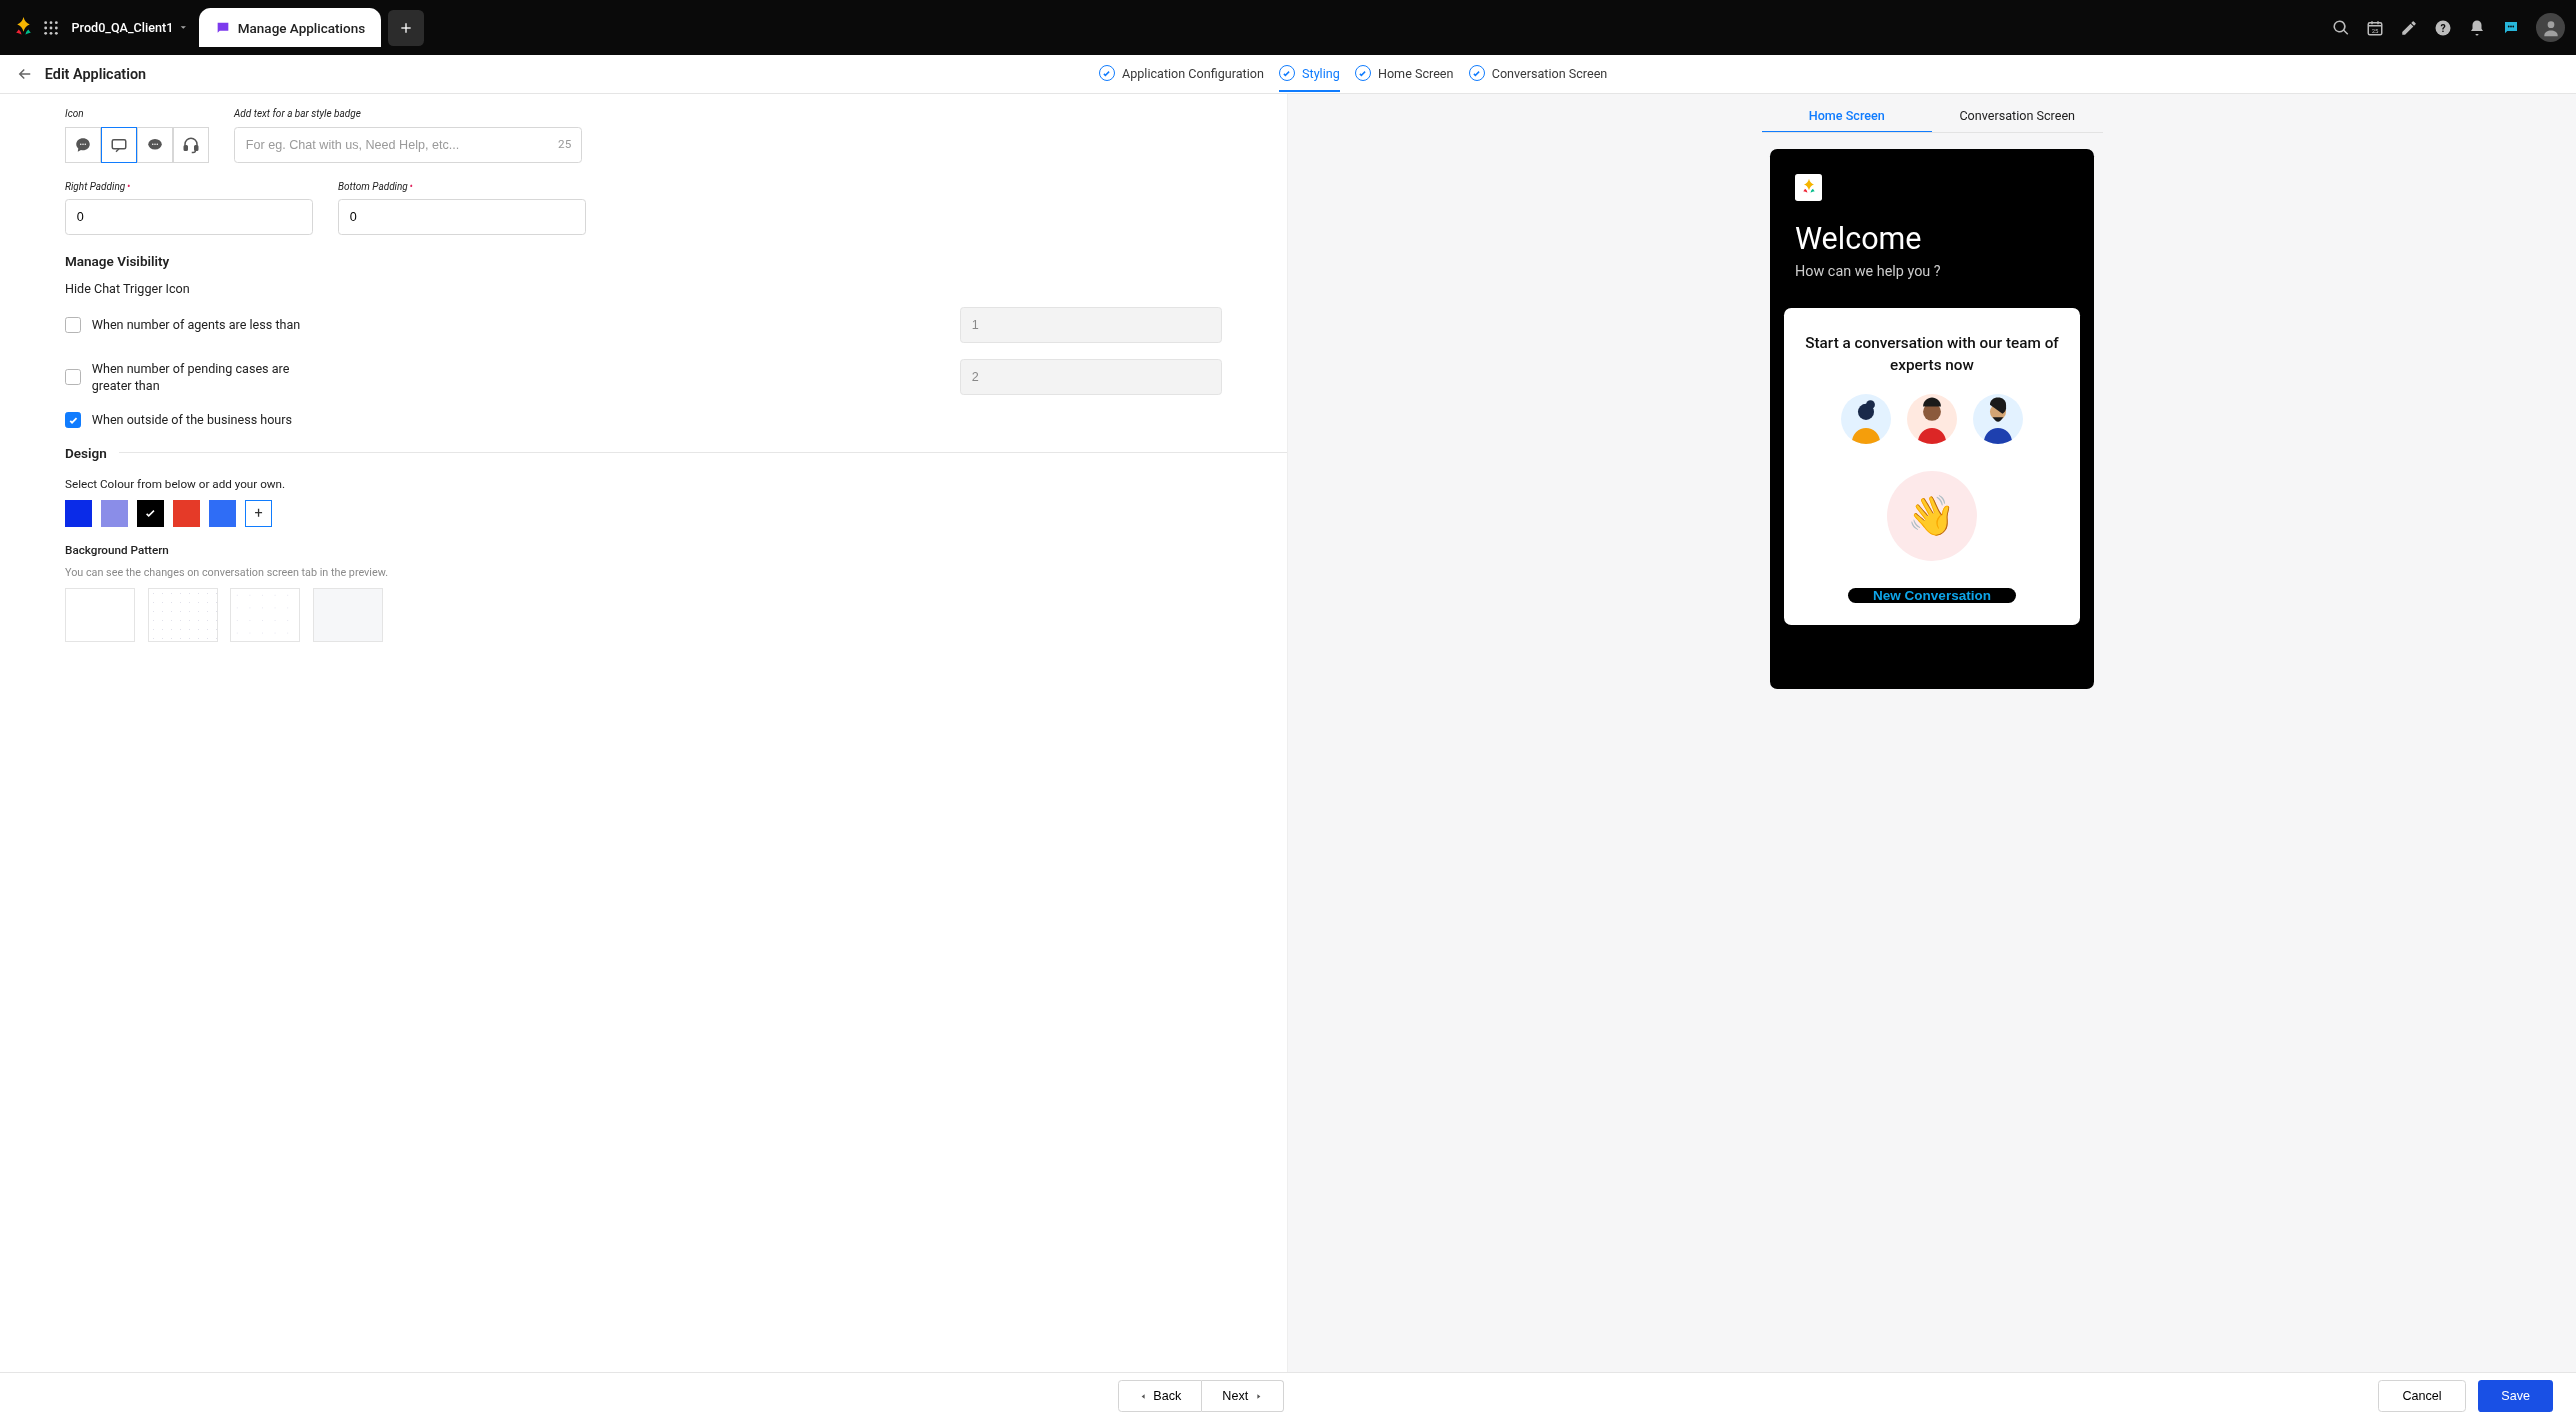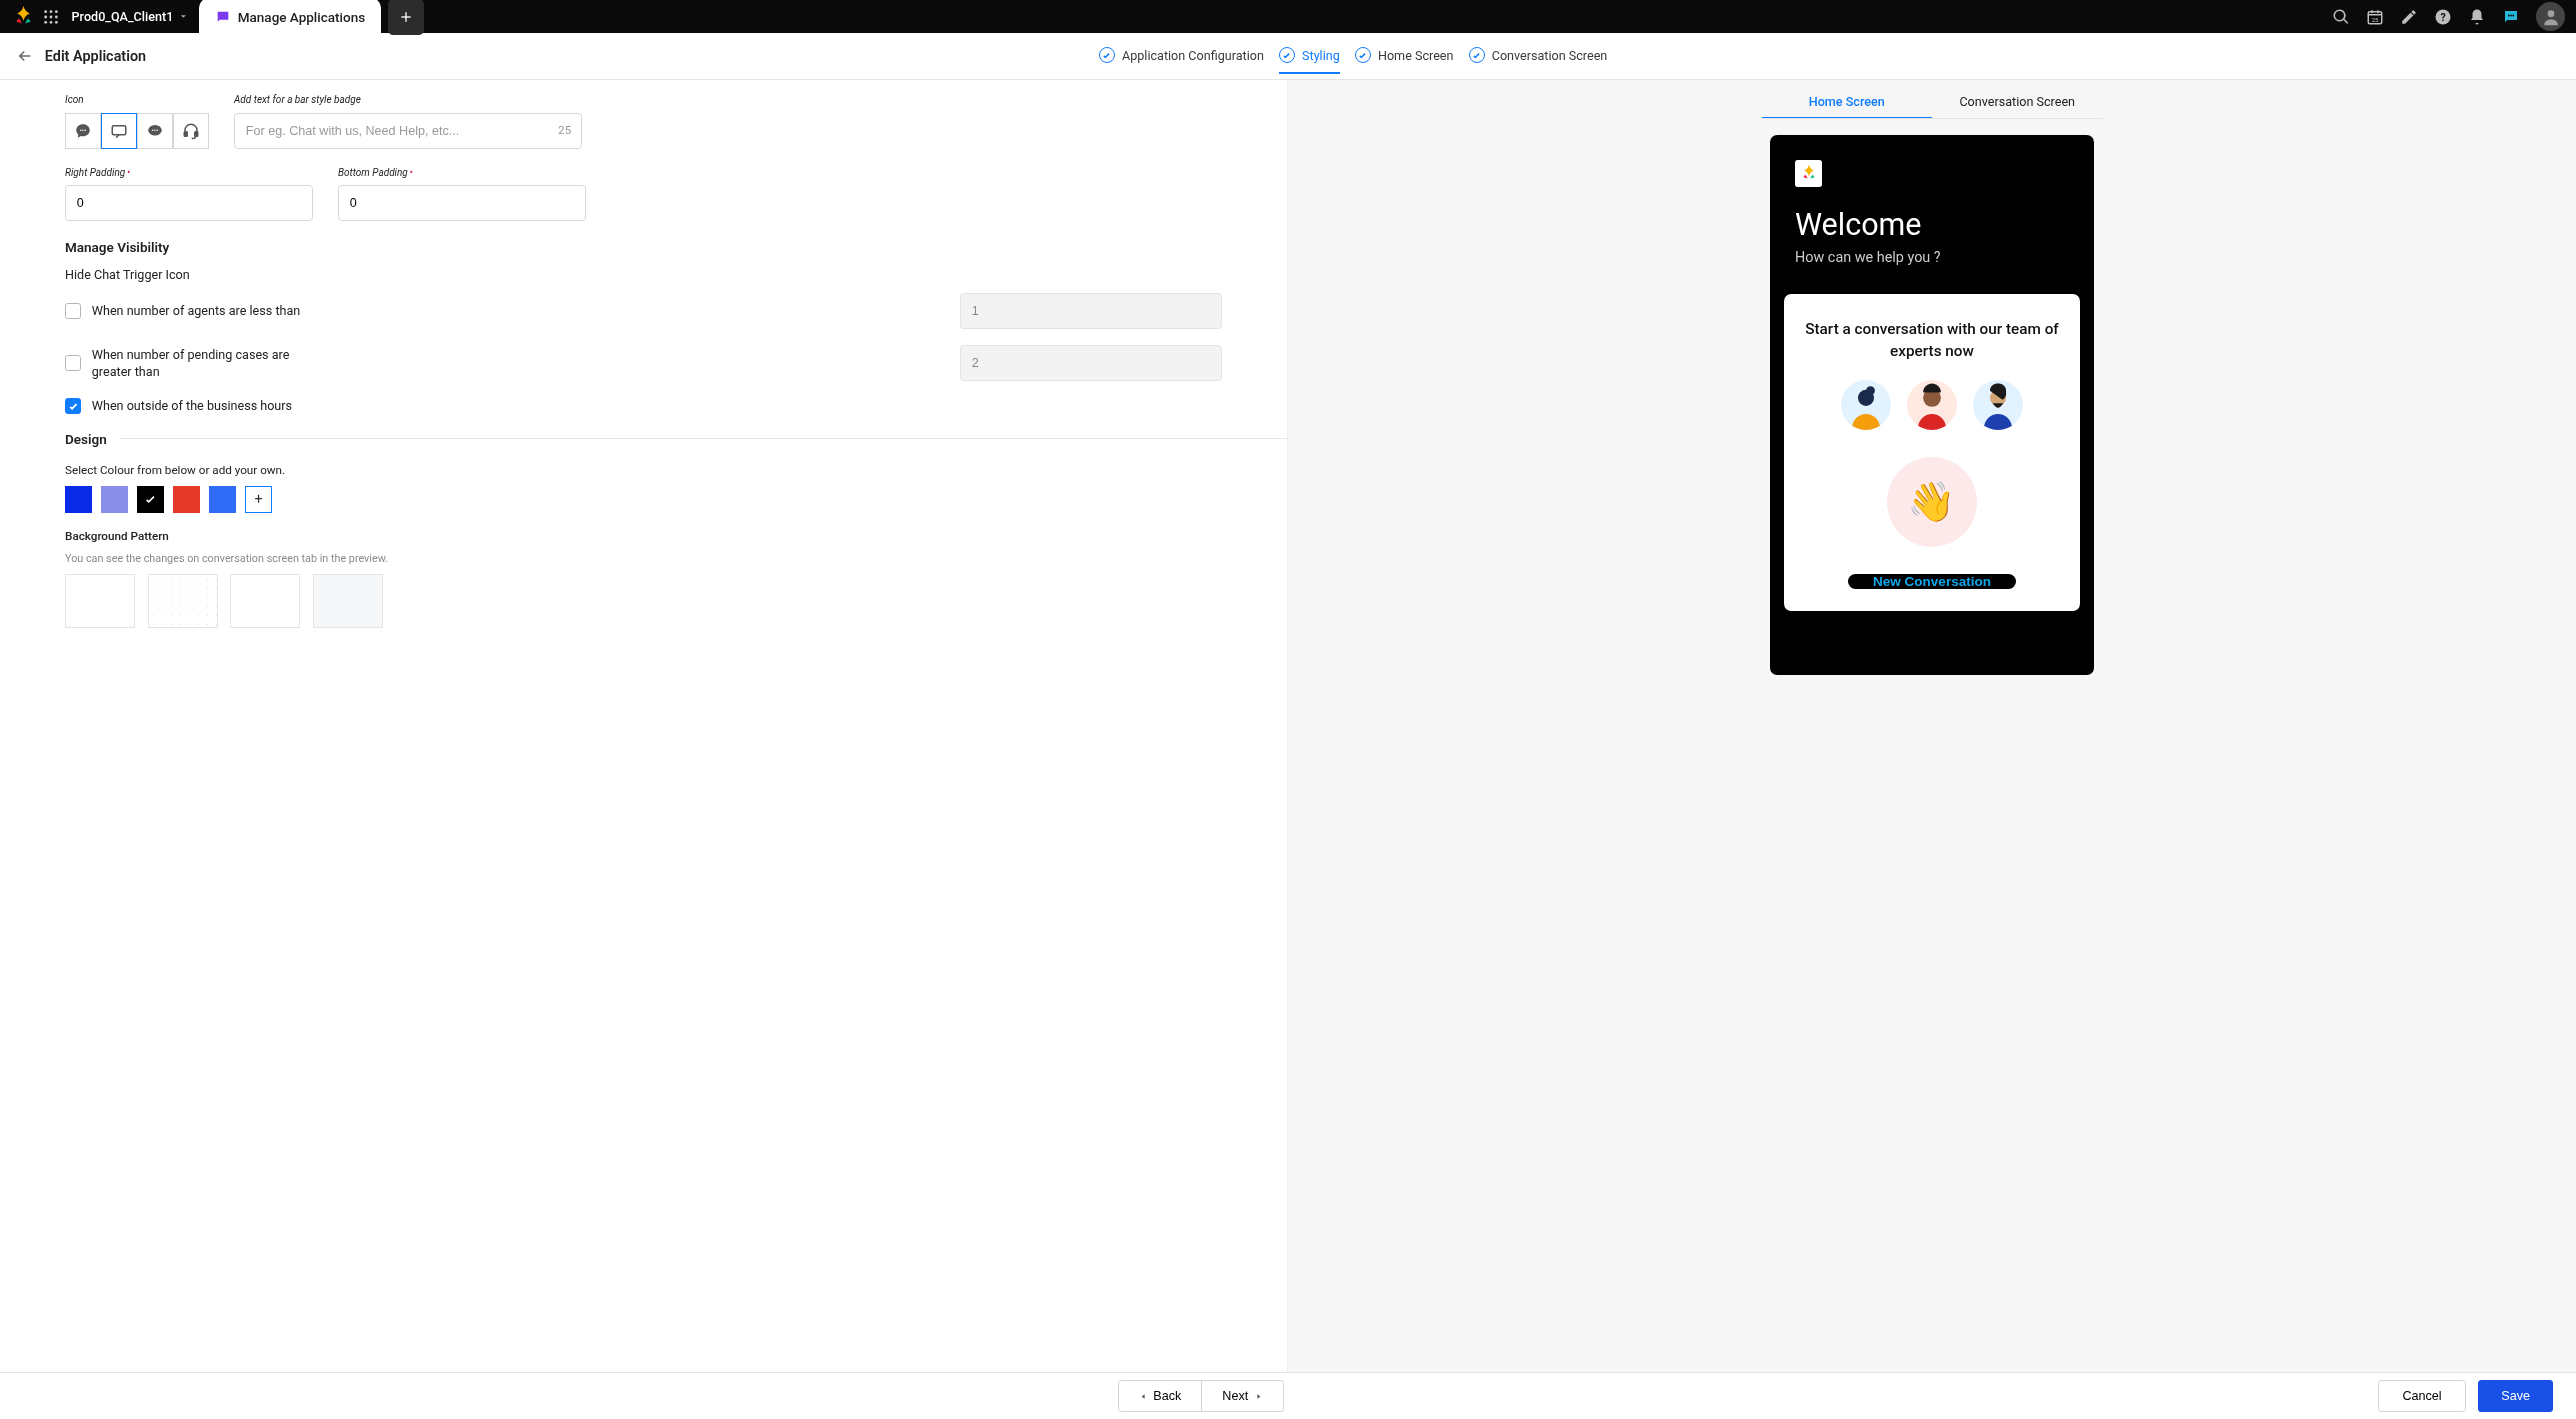--- a/index.html
+++ b/index.html
@@ -1,30 +1,30 @@
 <!DOCTYPE html>
 <html style="font-size:14.4px"><head>
 <meta charset="utf-8">
 <style>
 * { box-sizing: border-box; margin: 0; padding: 0; }
 body { font-family: -apple-system, BlinkMacSystemFont, "Segoe UI", Roboto, Arial, sans-serif; font-size: 12.6px; color: #222; background: #f6f6f7; overflow: hidden; }
-.topbar { background: #0a0a0a; height: 33px; display: flex; align-items: center; padding: 0 10.8px; color: #fff; }
+.topbar { background: #0a0a0a; height: 55px; display: flex; align-items: center; padding: 0 10.8px; color: #fff; }
 .logo { width: 25px; height: 25px; margin-right: 7.2px; }
 .grid-icon { width: 16px; height: 16px; margin-right: 12.6px; opacity: .9; }
 .workspace { display: flex; align-items: center; font-size: 12.6px; font-weight: 500; margin-right: 9px; }
 .workspace svg { margin-left: 3.6px; opacity: .8; }
 .tab-pill { background: #fff; color: #222; border-radius: 11.7px 11.7px 0 0; height: 39px; display: flex; align-items: center; padding: 0 16px; font-size: 13.5px; font-weight: 500; gap: 7.2px; }
 .tab-pill svg { color: #7c3aed; }
 .add-tab { width: 36px; height: 36px; border-radius: 5.4px; background: #2c2c2c; display: flex; align-items: center; justify-content: center; margin-left: 7.2px; }
 .topbar-right { margin-left: auto; display: flex; align-items: center; gap: 16px; }
 .topbar-right > * { opacity: .85; cursor: pointer; }
 .top-icon { width: 18px; height: 18px; fill: #dcdcdc; }
 .avatar-circle { width: 29px; height: 29px; border-radius: 50%; background: #4f4f4f; display: flex; align-items: center; justify-content: center; }
 
-.subheader { background: #fff; border-bottom: 0.9px solid #e5e5e5; height: 47px; display: flex; align-items: center; padding: 0 16px; }
+.subheader { background: #fff; border-bottom: 0.9px solid #e5e5e5; height: 39px; display: flex; align-items: center; padding: 0 16px; }
 .back-row { display: flex; align-items: center; gap: 10.8px; }
 .back-row svg { color: #666; }
 .back-title { font-weight: 600; font-size: 14.4px; }
 .step-tabs { display: flex; align-items: center; gap: 15px; margin: 0 auto; }
 .step { display: flex; align-items: center; gap: 7.2px; color: #3a3a3a; font-size: 12.6px; padding-bottom: 9px; border-bottom: 2.7px solid transparent; margin-top: 9px; cursor: pointer; }
 .step.active { color: #107cfe; border-bottom-color: #107cfe; }
 .step-check { width: 16px; height: 16px; border-radius: 50%; border: 1.8px solid #107cfe; display: inline-flex; align-items: center; justify-content: center; color: #107cfe; flex-shrink:0; }
 .step.active .step-check { border-color: #107cfe; }
 
 .workspace-row { display: flex; height: calc(100vh - 39px - 39px - 47px); overflow: hidden; }

